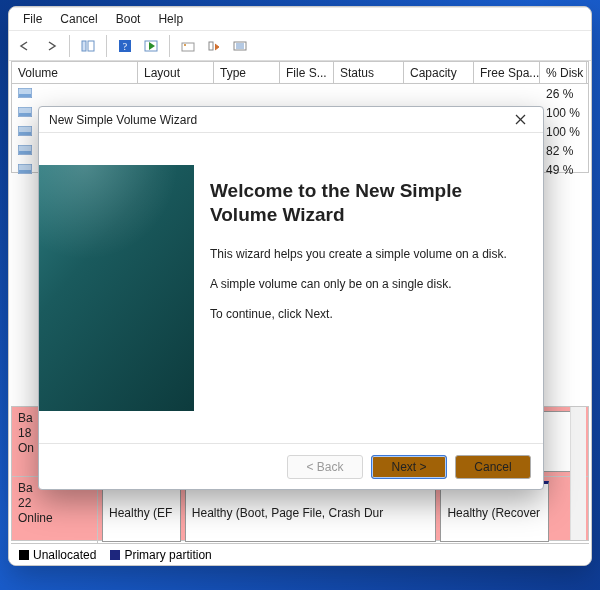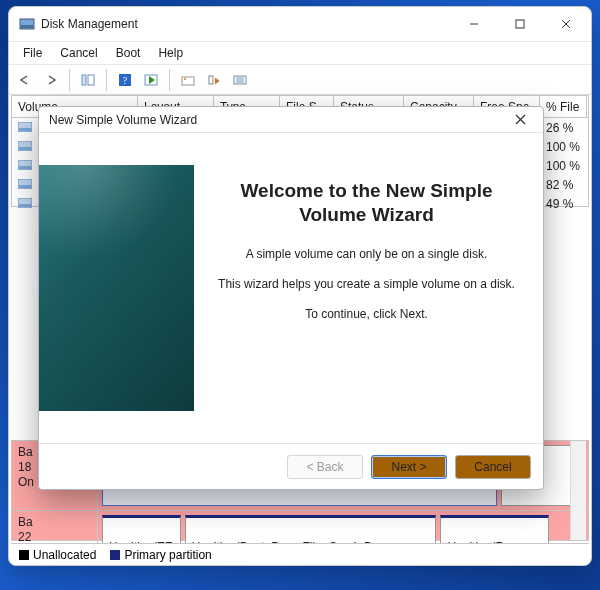--- a/index.html
+++ b/index.html
@@ -54,62 +54,35 @@
   
   .wizard {
     position:absolute; left:38px; top:106px; width:506px; height:384px;
     background:#fff; border:1px solid #aeb5bd; border-radius:4px;
     box-shadow:0 12px 32px rgba(0,0,0,.35);
     display:flex; flex-direction:column; overflow:hidden;gap:32px;
   }
   .wiz-title { height:26px; display:flex; align-items:center; padding:0 6px 0 10px; font-size:12px; color:#222; border-bottom:1px solid #e4e4e4; }
   .wiz-title-text { flex:1; }
   .wiz-close { width:34px; height:22px; display:flex; align-items:center; justify-content:center; border-radius:4px; }
-  .wiz-body { flex:1; display:flex;text-align:center; }
+  .wiz-body { flex:1; display:flex; }
   .wiz-side { width:155px; background:linear-gradient(130deg, #2c7a7e 0%, #1a5a5d 35%, #0d3b3d 100%); position:relative; }
   .wiz-side::after { content:""; position:absolute; left:0; top:0; width:100%; height:45%; background:radial-gradient(ellipse at 30% 0%, rgba(255,255,255,.18), transparent 60%); }
   .wiz-main { flex:1; padding:14px 20px 0 16px; color:#222; }
   .wiz-h { font-size:19px; font-weight:700; margin:0 0 20px 0; line-height:1.25; }
   .wiz-p { font-size:12px; margin:0 0 16px 0; }
   .wiz-footer { height:46px; display:flex; justify-content:flex-end; align-items:center; gap:8px; padding:0 12px; border-top:1px solid #e4e4e4; }
   .btn { min-width:76px; height:24px; font-size:12px; border:1px solid #adadad; background:#a16207; border-radius:3px; display:inline-flex; align-items:center; justify-content:center; color:#222; }
   .btn.primary { border-color:#3b78d8; box-shadow:inset 0 0 0 1px #aaccff; }
   .btn.disabled { color:#9a9a9a; background:#fafafa; border-color:#d6d6d6; }
 </style>
 </head>
 <body>
 
 <div class="win">
-  <div class="titlebar">
-    <span class="titlebar-icon">
-      <svg viewBox="0 0 16 16">
-          <rect x="1" y="3" width="14" height="10" fill="#7aa7d9" stroke="#3b5b82"></rect>
-          <rect x="2" y="9" width="12" height="3" fill="#4c6e94"></rect>
-        </svg>
-    </span>
-    <span class="title-text">Disk Management</span>
-    <div class="winctl">
-      <div class="winbtn">
-          <svg width="10" height="10">
-            <line x1="1" y1="5" x2="9" y2="5" stroke="currentColor" stroke-width="1"></line>
-          </svg>
-        </div>
-      <div class="winbtn">
-          <svg width="10" height="10">
-            <rect x="1" y="1" width="8" height="8" fill="none" stroke="currentColor" stroke-width="1"></rect>
-          </svg>
-        </div>
-      <div class="winbtn close">
-          <svg width="10" height="10">
-            <line x1="1" y1="1" x2="9" y2="9" stroke="currentColor" stroke-width="1"></line>
-            <line x1="9" y1="1" x2="1" y2="9" stroke="currentColor" stroke-width="1"></line>
-          </svg>
-        </div>
-    </div>
-  </div>
 
   <div class="menubar">
     <span class="menuitem">File</span>
     <span class="menuitem">Cancel</span>
     <span class="menuitem">Boot</span>
     <span class="menuitem">Help</span>
   </div>
 
   <div class="toolbar">
     <div class="tbtn">
@@ -169,21 +142,21 @@
 
     <div class="grid" style="height:112px;">
       <div class="gridhead" id="gh">
           <div class="gh" style="width: 126px;">Volume</div>
           <div class="gh" style="width: 76px;">Layout</div>
           <div class="gh" style="width: 66px;">Type</div>
           <div class="gh" style="width: 54px;">File S...</div>
           <div class="gh" style="width: 70px;">Status</div>
           <div class="gh" style="width: 70px;">Capacity</div>
           <div class="gh" style="width: 66px;">Free Spa...</div>
-          <div class="gh" style="width: 47px;">% File</div>
+          <div class="gh" style="width: 47px;">% Disk</div>
         </div>
       <div class="gridbody" id="gb">
           <div class="grow">
             <div class="gc" style="width: 126px;"><span class="volicon">
                 <svg viewBox="0 0 14 10">
                   <rect x="0" y="0" width="14" height="10" rx="1" fill="#bfd6ef" stroke="#6b93c6"></rect>
                   <rect x="1" y="6" width="12" height="3" fill="#7aa7d9"></rect>
                 </svg>
               </span></div>
             <div class="gc" style="width: 76px;"></div>
@@ -300,22 +273,22 @@
       <svg width="11" height="11">
           <line x1="1" y1="1" x2="10" y2="10" stroke="#333" stroke-width="1.2"></line>
           <line x1="10" y1="1" x2="1" y2="10" stroke="#333" stroke-width="1.2"></line>
         </svg>
     </div>
   </div>
   <div class="wiz-body">
     <div class="wiz-side"></div>
     <div class="wiz-main">
       <h1 class="wiz-h">Welcome to the New Simple Volume Wizard</h1>
+      <p class="wiz-p">This wizard helps you create a simple volume on a disk.</p>
       <p class="wiz-p">A simple volume can only be on a single disk.</p>
-      <p class="wiz-p">This wizard helps you create a simple volume on a disk.</p>
       <p class="wiz-p">To continue, click Next.</p>
     </div>
   </div>
   <div class="wiz-footer">
     <span class="btn disabled">&lt; Back</span>
     <span class="btn primary">Next &gt;</span>
     <span class="btn">Cancel</span>
   </div>
 </div>
 

